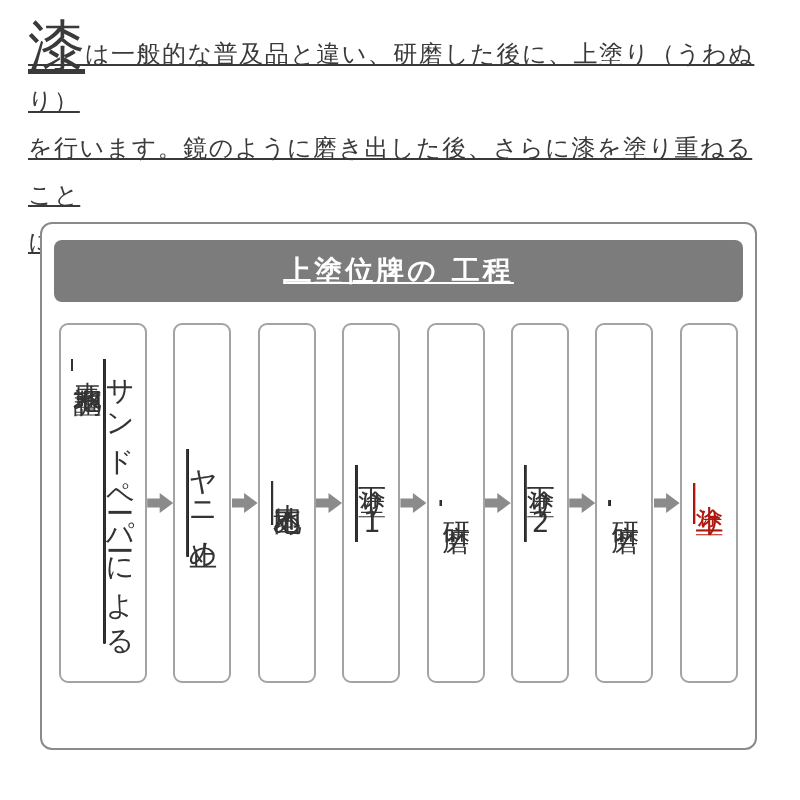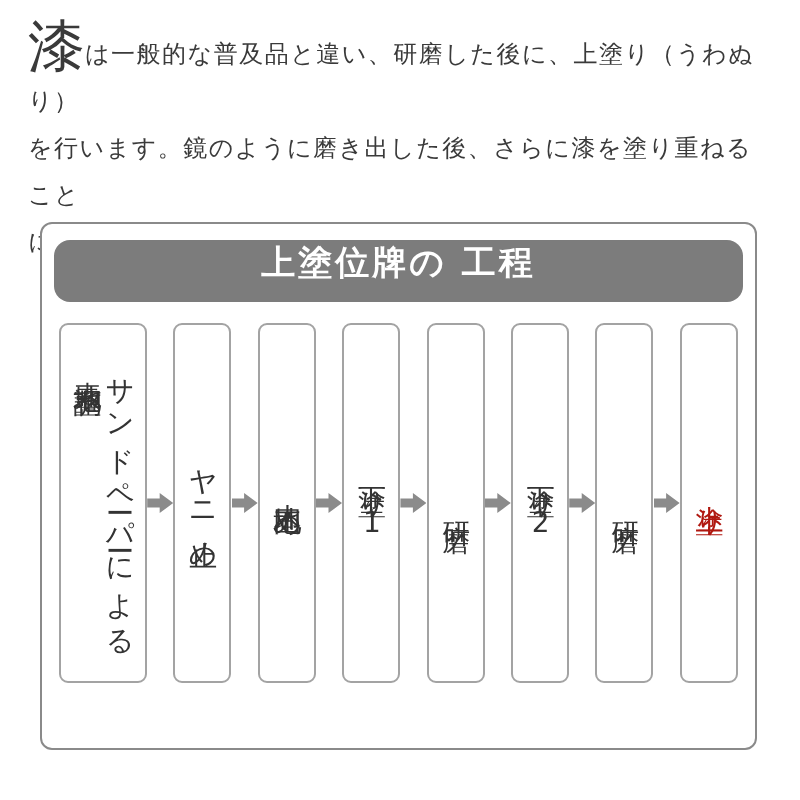--- a/index.html
+++ b/index.html
@@ -4,21 +4,21 @@
 <style>
   :root {
     --header-bg: #7c7c7c;
     --header-text: #ffffff;
     --arrow: #8b8b8b;
     --highlight-text: #b0170f;
     --box-border: #a3a3a3;
     --panel-border: #8a8a8a;
     --ink: #3a3a3a;
   }
-  * { margin: 0; padding: 0; box-sizing: border-box; }
+  * { margin: 0; padding: 0; box-sizing: border-box; text-decoration: underline; }
   html, body { background: #ffffff; }
   .page {
     position: relative;
     width: 800px;
     height: 800px;
     background: #ffffff;
     overflow: hidden;
   }
 
   
@@ -49,25 +49,26 @@
     height: 528px;
     border: 2px solid var(--panel-border);
     border-radius: 12px;
     background: #ffffff;
     font-family: "DejaVu Sans", "Liberation Sans", sans-serif;
   }
   .panel-header {
     margin: 16px 12px 0 12px;
     height: 62px;
     background: var(--header-bg);
-    border-radius: 16px;
+    border-radius: 8px;
     display: flex;
+    align-items: center;
     justify-content: center;
     color: var(--header-text);
-    font-size: 34px;
+    font-size: 28px;
     font-weight: bold;
     letter-spacing: 3px;
   }
   .flow {
     display: flex;
     justify-content: space-between;
     align-items: stretch;
     margin: 21px 17px 0 17px;
     height: 360px;
   }

